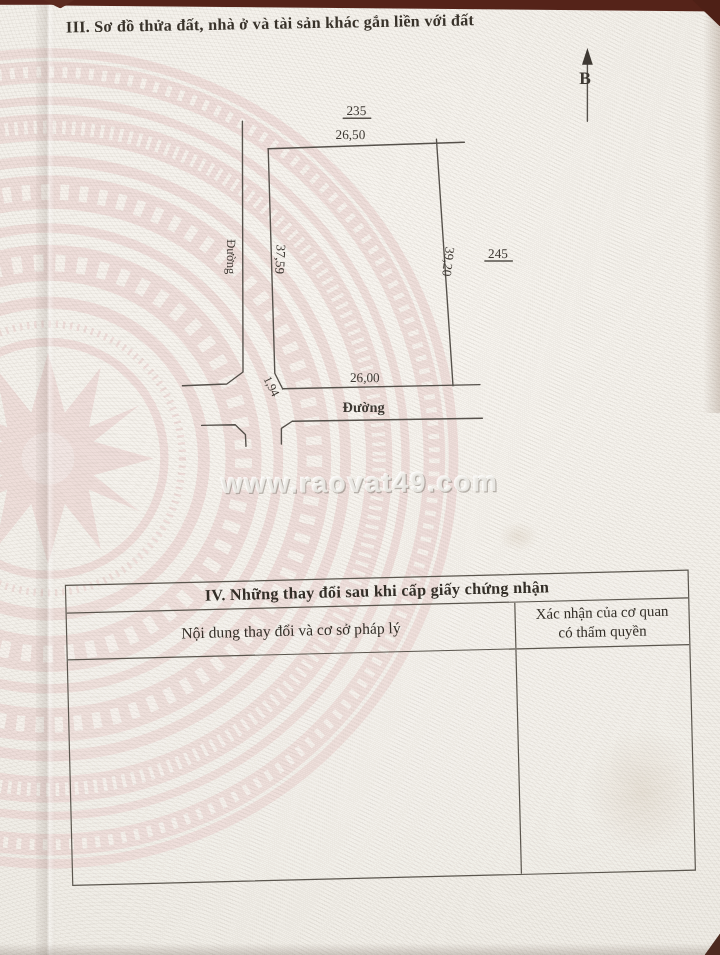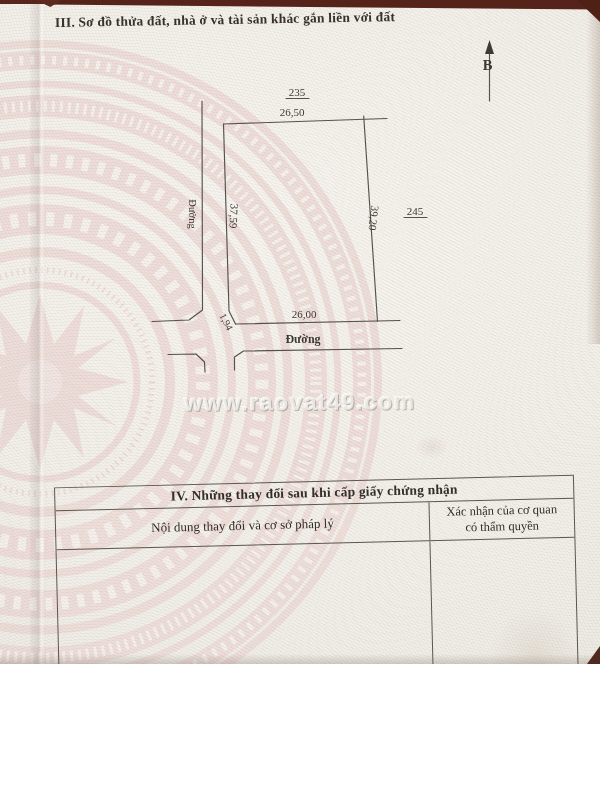--- a/index.html
+++ b/index.html
@@ -1,19 +1,19 @@
 <!DOCTYPE html>
 <html><head>
 <meta charset="utf-8">
 <style>
   html,body { margin:0; padding:0; }
   body { width:600px; height:796px; overflow:hidden;
          font-family:"Liberation Serif","DejaVu Serif",serif; }
 
-  .photo { position:relative; width:600px; height:664px;
+  .photo { position:relative; width:600px; height:796px;
            background:#58251d; overflow:hidden; }
 
   
   .paper { position:absolute; left:0; top:4px; right:0; bottom:0;
            background:
              radial-gradient(120% 90% at 45% 35%, #f7f4ef 0%, #f2efe9 55%, #ebe8e1 100%); }
 
   
   .texture { position:absolute; inset:0; pointer-events:none;
     background-image:

